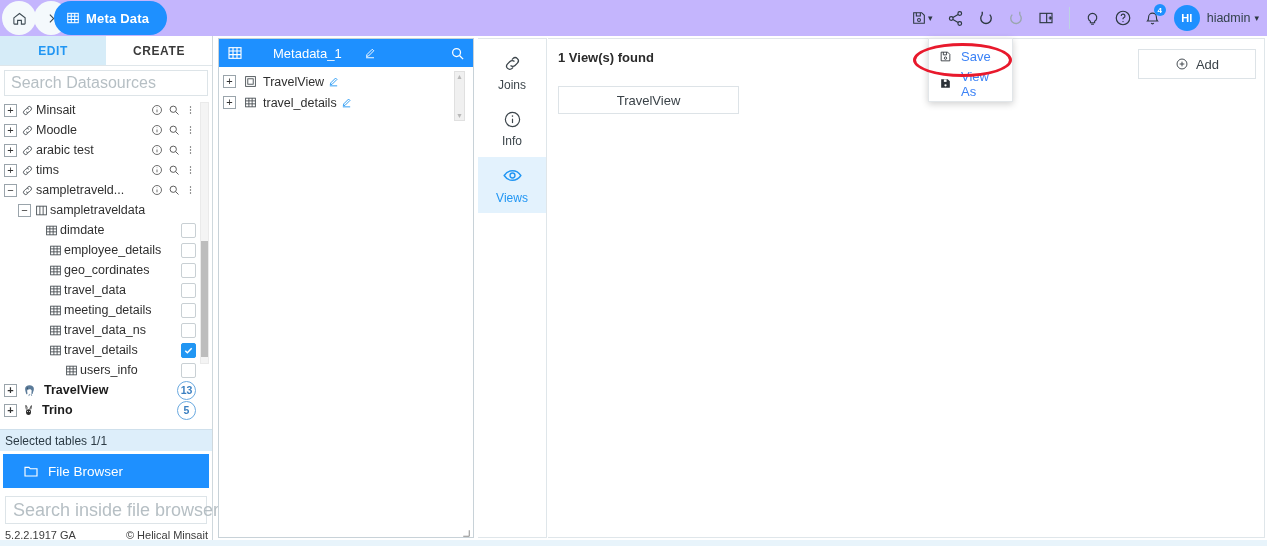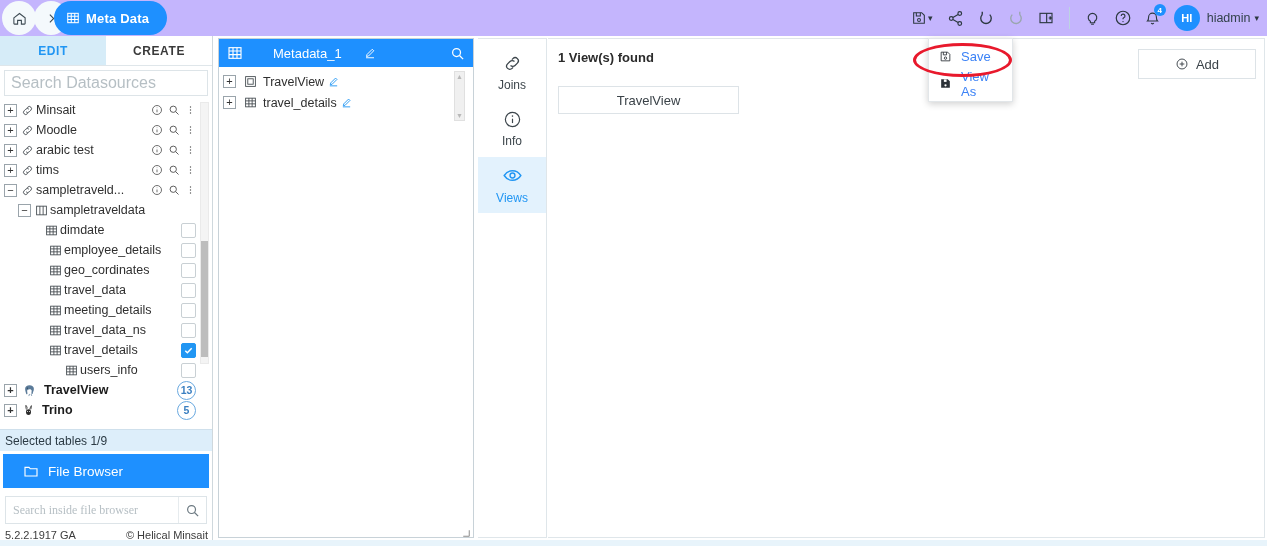--- a/index.html
+++ b/index.html
@@ -149,22 +149,22 @@
     display: flex; align-items: center; gap: 9px;
     padding-left: 20px; font-size: 13.5px;
     margin: 3px 3px 0 3px;
   }
   .fb-search {
     height: 28px; margin: 8px 5px 0 5px;
     border: 1px solid #dde4e8; display: flex; align-items: center;
   }
   .fb-search input {
     flex: 1; border: none; outline: none; height: 26px;
-    font-size: 12px; padding: 0 7px; color: #555;
-    font-family: Liberation Serif, serif; background: transparent;
+    font-size: 18px; padding: 0 7px; color: #555;
+    font-family: Liberation Sans, sans-serif; background: transparent;
   }
   .fb-search input::placeholder { color: #b6bfc4; }
   .fb-search .sicon {
     width: 28px; height: 26px; display: flex;
     align-items: center; justify-content: center;
     border-left: 1px solid #e6ebee; color: #6b7880;
   }
   .sb-footer {
     height: 22px; display: flex; align-items: center;
     justify-content: space-between;
@@ -667,21 +667,21 @@
               <ellipse cx="12" cy="14.5" rx="4" ry="4.6" fill="#2b2b2b"></ellipse>
               <circle cx="10.4" cy="13.4" r=".8" fill="#fff"></circle>
               <circle cx="13.6" cy="13.4" r=".8" fill="#fff"></circle>
             </svg>
           </span>
           <span class="tlabel" style="margin-left: 4px;">Trino</span>
           <span class="badge-count">5</span>
         </div>
       </div>
 
-    <div class="sb-status">Selected tables 1/9</div>
+    <div class="sb-status">Selected tables 1/1</div>
 
     <div class="fb-bar">
       <span style="display:flex;align-items:center">
         <svg width="16" height="16" viewBox="0 0 24 24" fill="none" stroke="currentColor" stroke-width="1.7">
           <path d="M3 6.5h6l2 2.2h10v10.8H3z"></path>
         </svg>
       </span>
       <span>File Browser</span>
     </div>
 

